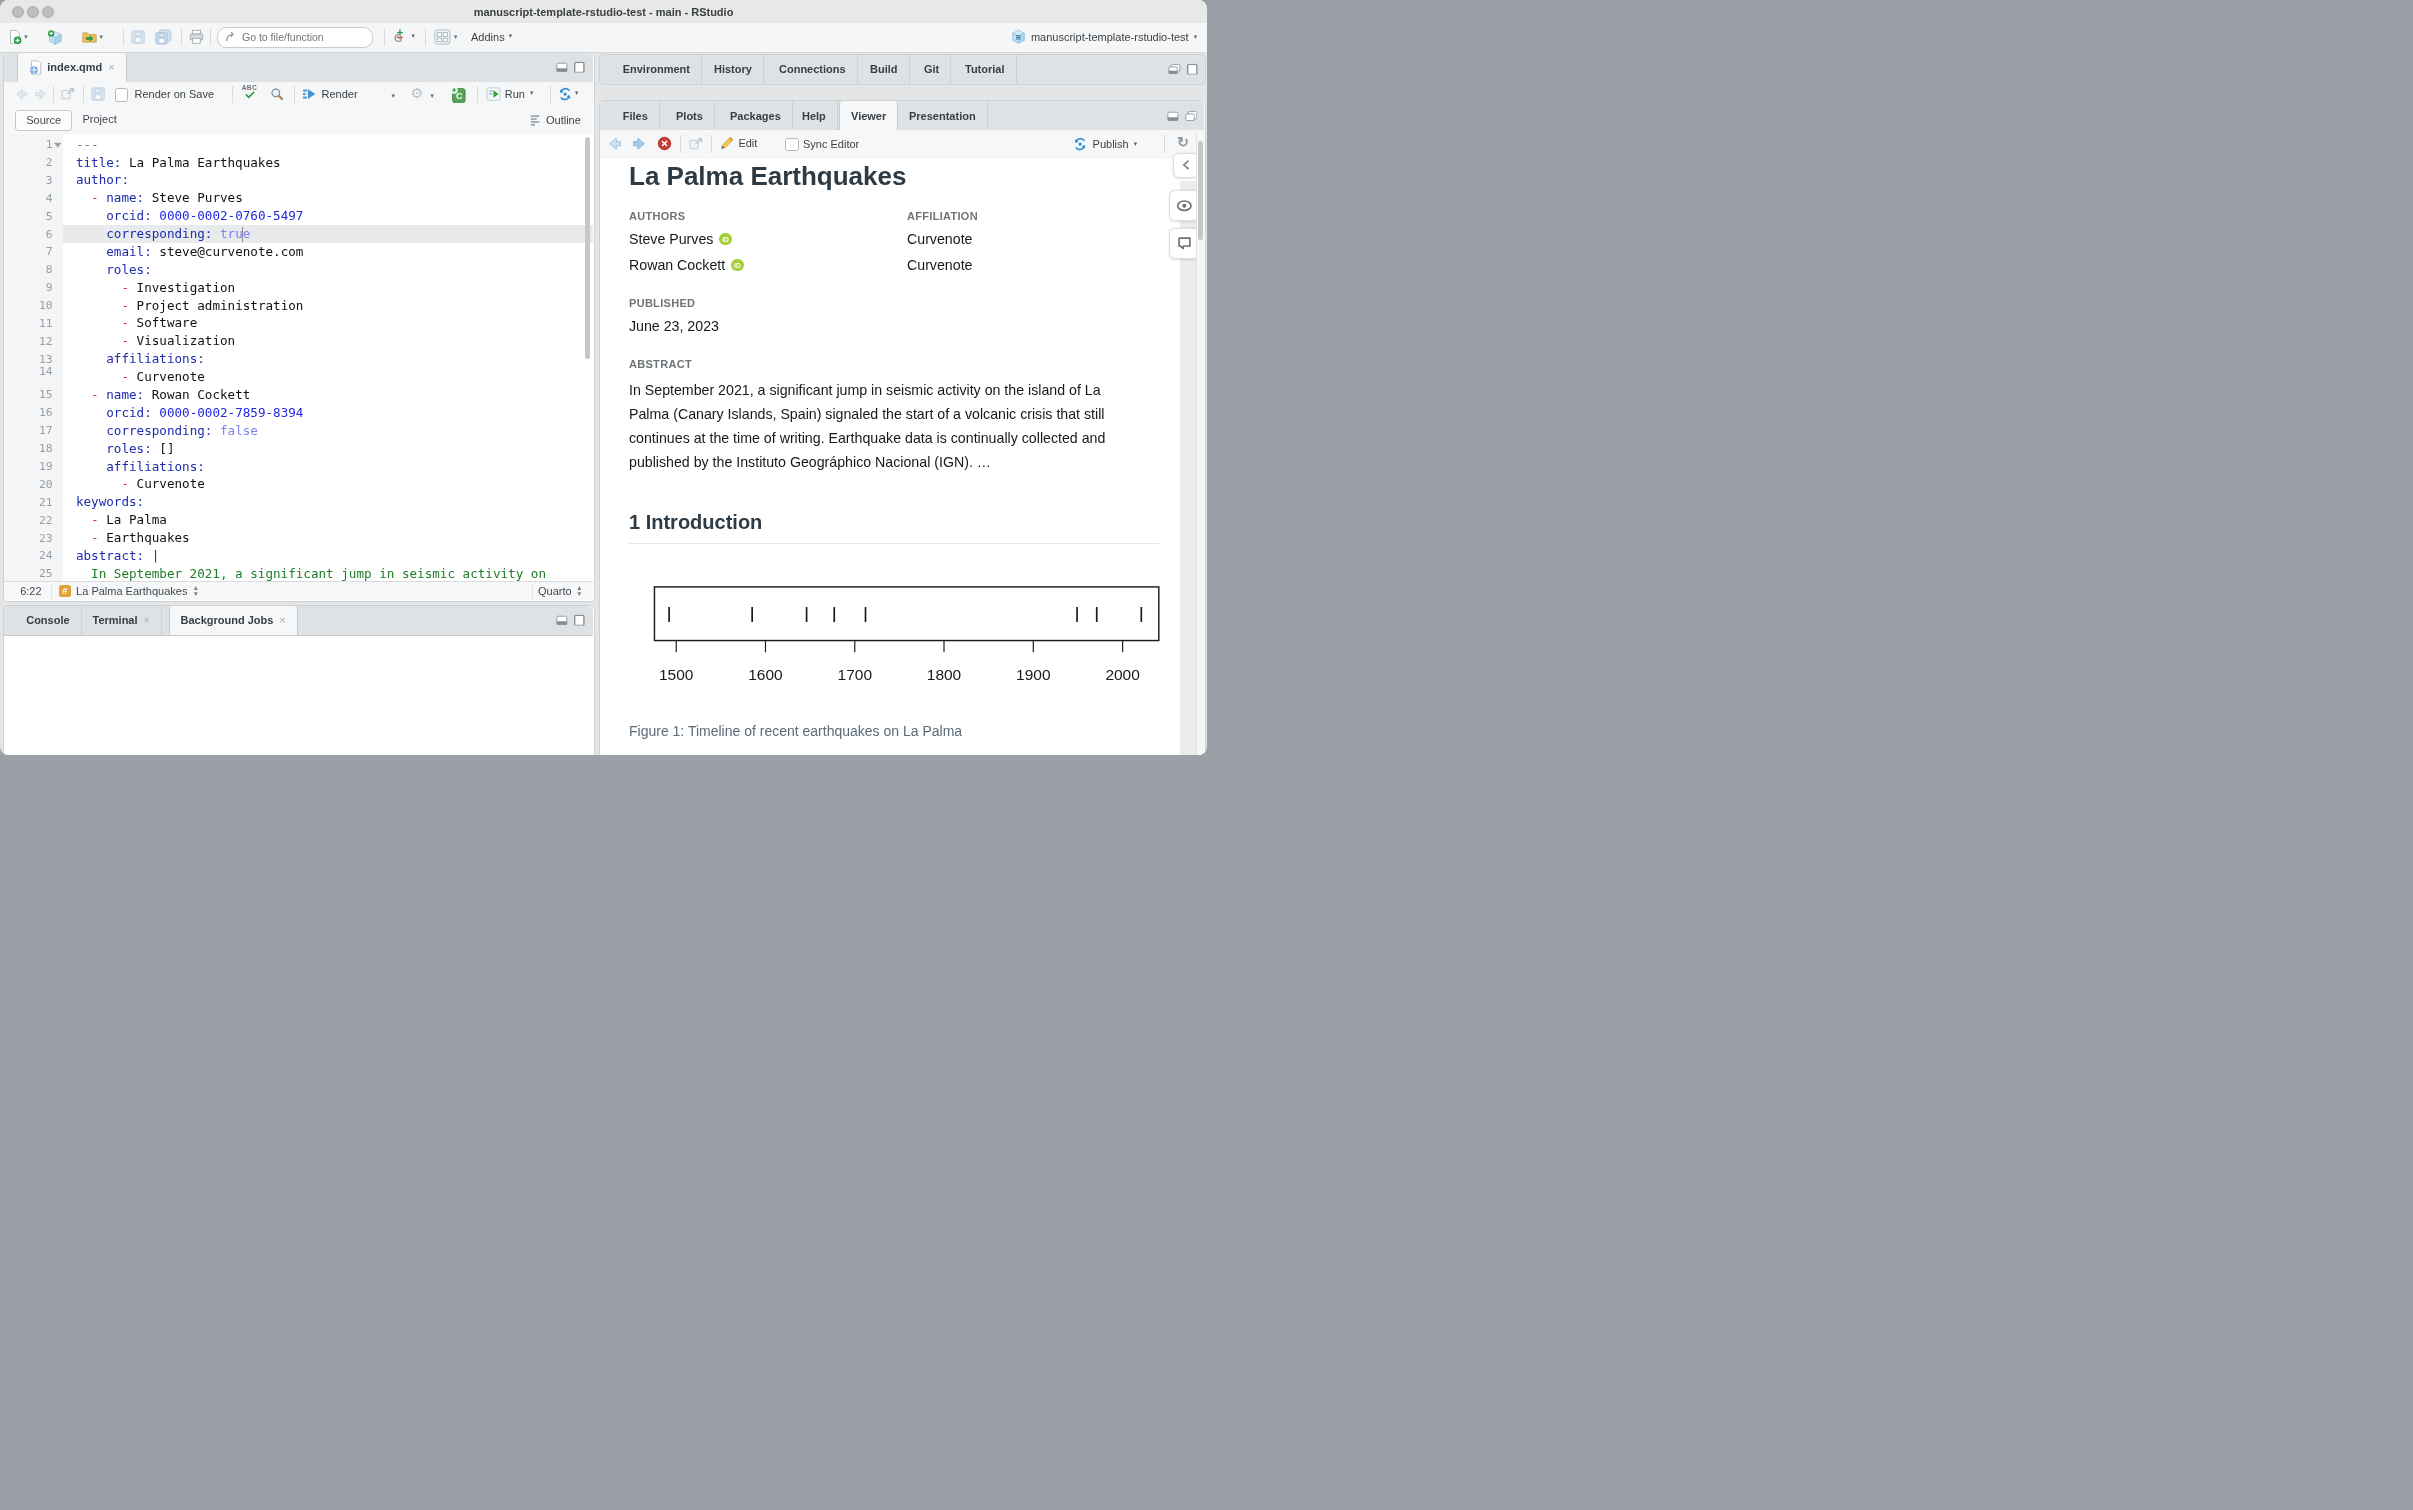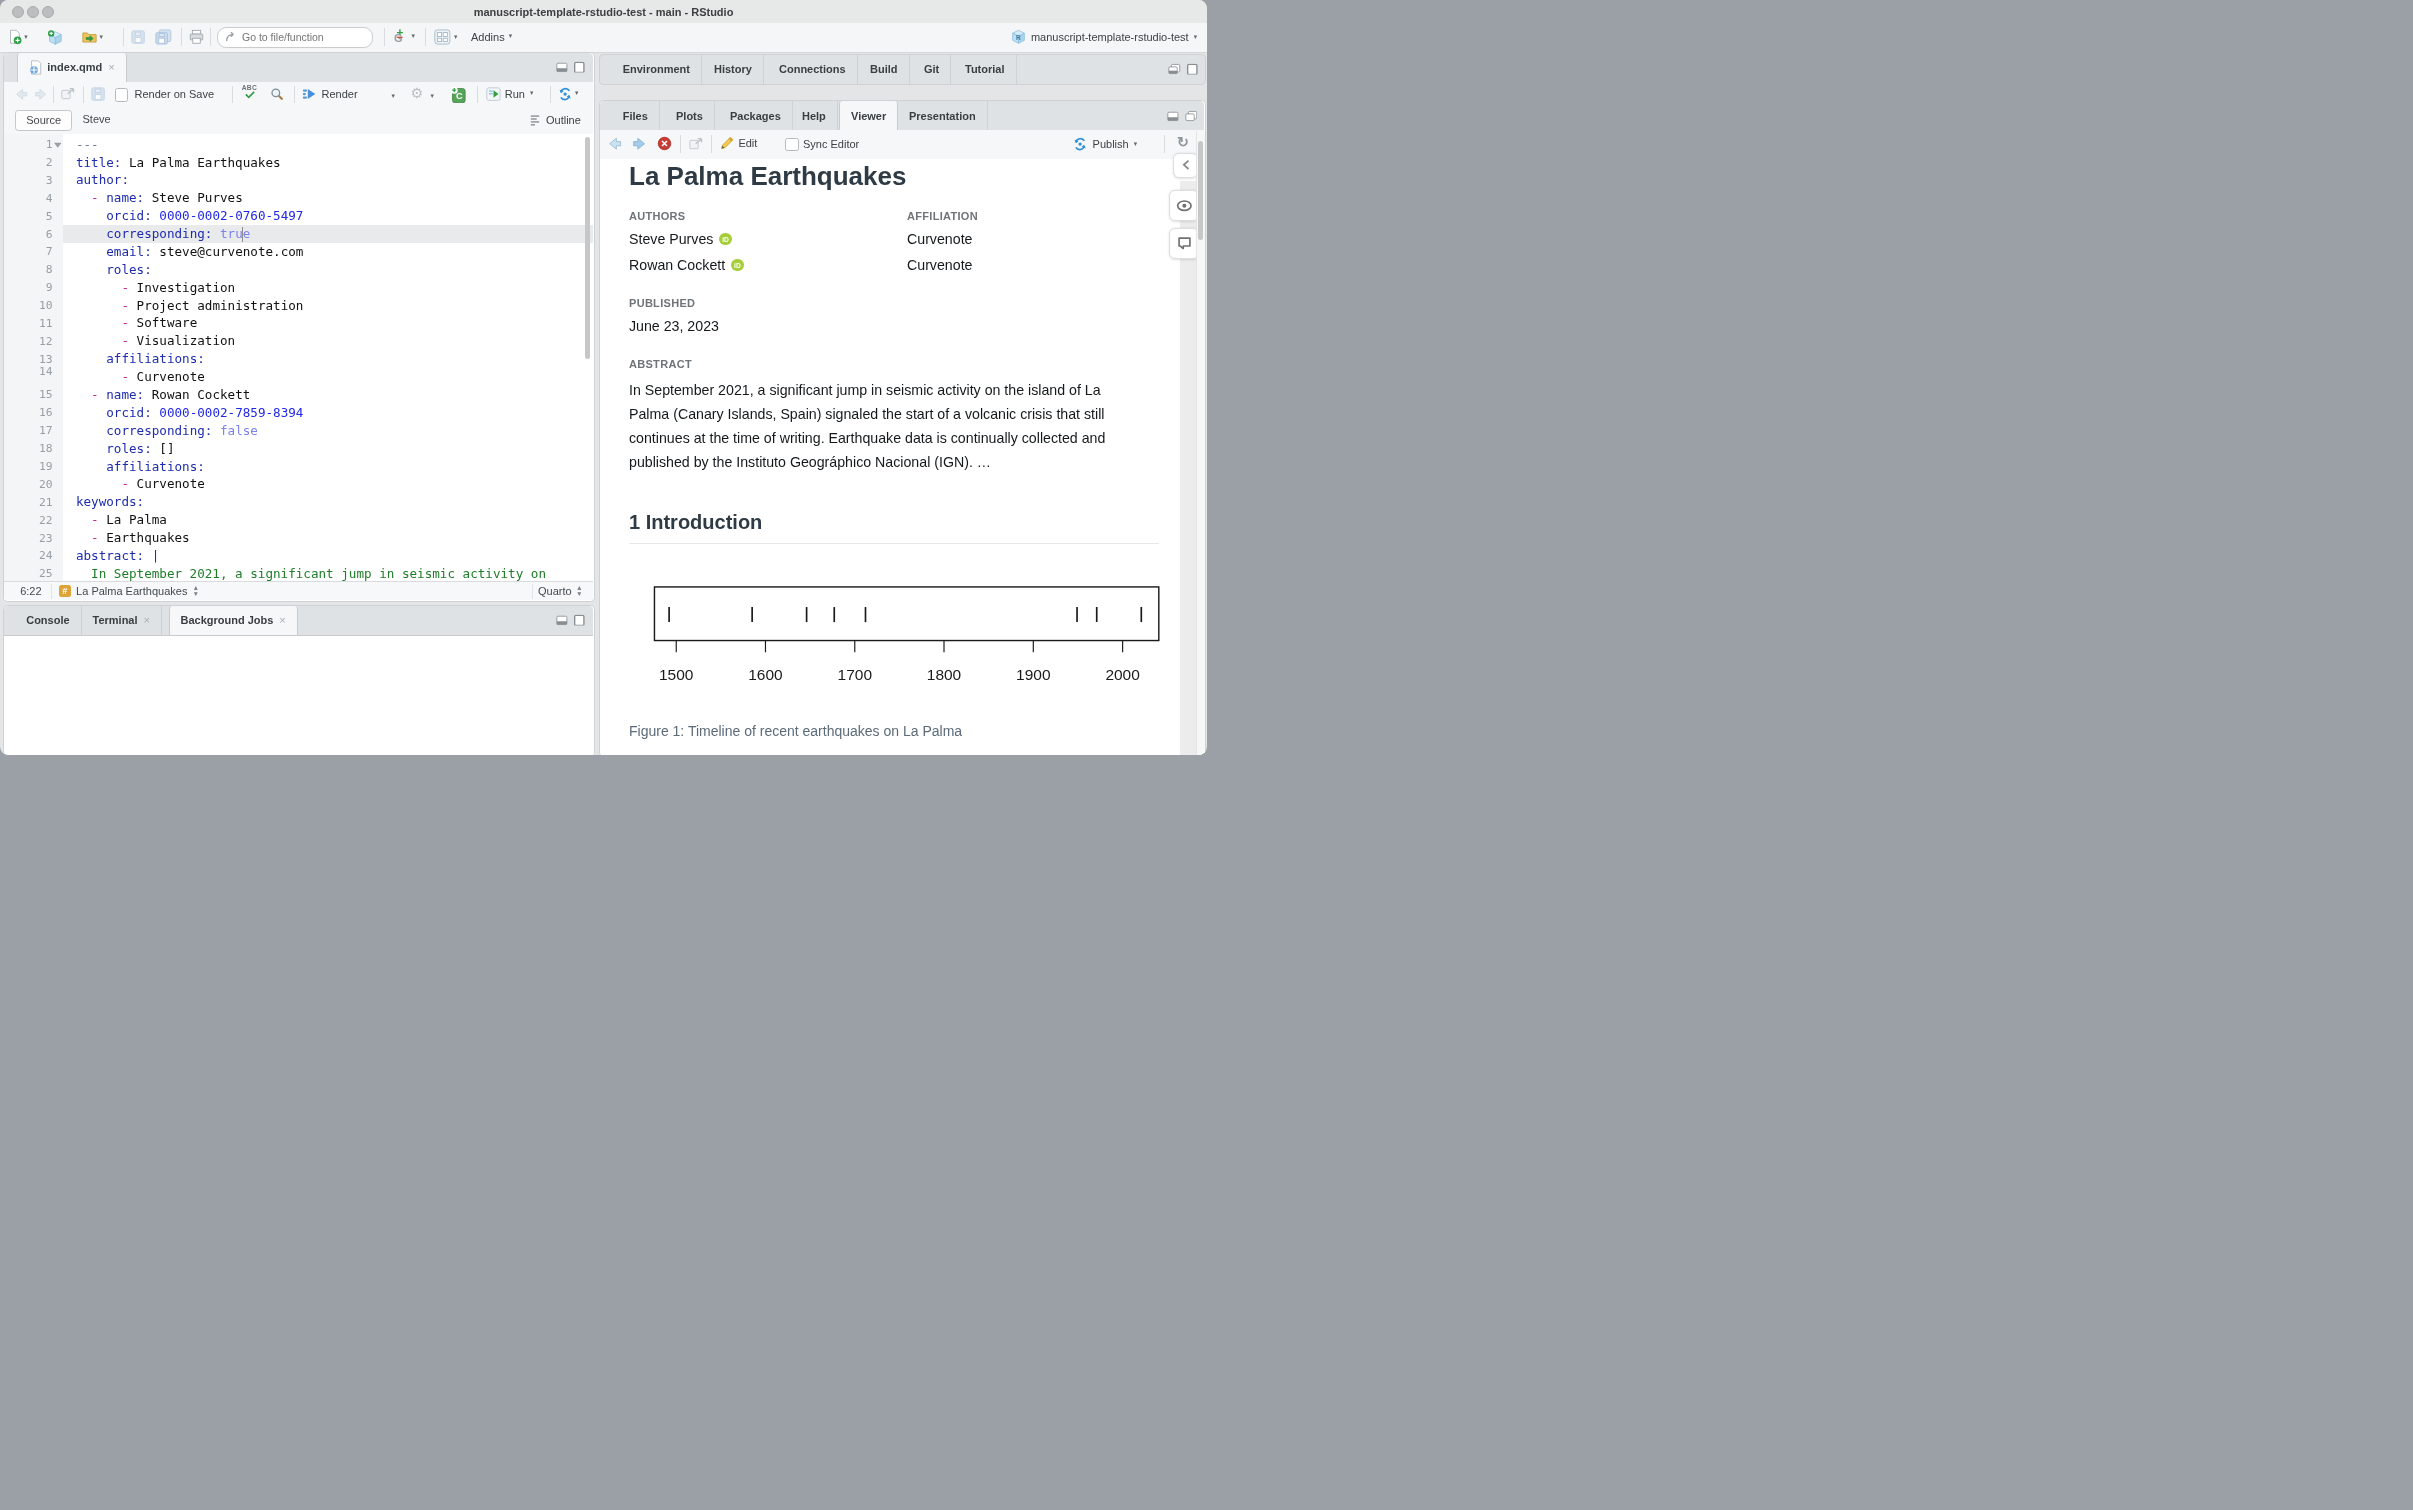--- a/index.html
+++ b/index.html
@@ -250,21 +250,21 @@
             <path d="M3.4 12.4A5.6 5.6 0 0 0 13.6 10.7" stroke="#2d8fd9" stroke-width="2" fill="none"></path>
             <polygon points="15.2,13.8 13.4,9.4 10.4,11.8" fill="#2d8fd9"></polygon>
             <circle cx="8.5" cy="8.5" r="2" fill="#2d8fd9"></circle>
           </svg>
         <span class="caret" style="margin-left:3.3px">▾</span>
       </div>
     </div>
 
     <div class="abs srcvis">
       <div class="mode-btn sel" style="left:11.7px">Source</div>
-      <div class="mode-btn" style="left:69px">Steve</div>
+      <div class="mode-btn" style="left:69px">Project</div>
       <div class="abs" style="right:11.7px;top:6.7px;display:flex;align-items:center">
         <svg width="11.7" height="11.7" style="margin-right:4.2px" viewBox="0 0 14 14">
             <g stroke="#8a9298" stroke-width="1.7">
               <line x1="1" y1="2.5" x2="11" y2="2.5"></line>
               <line x1="1" y1="6" x2="8" y2="6"></line>
               <line x1="1" y1="9.5" x2="11" y2="9.5"></line>
               <line x1="1" y1="13" x2="6" y2="13"></line>
             </g>
           </svg>
         <span class="tool-label">Outline</span>

